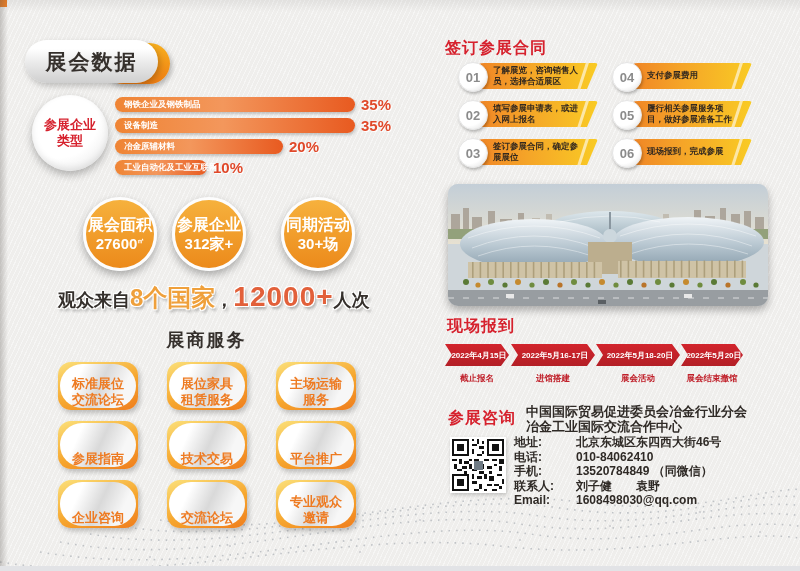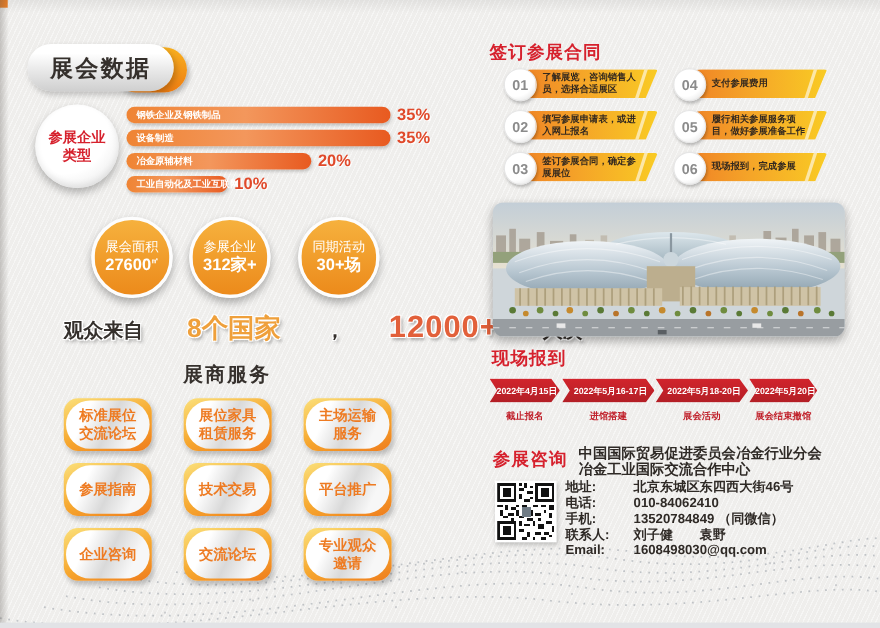--- a/index.html
+++ b/index.html
@@ -40,42 +40,42 @@
     display:flex;align-items:center;color:#fff;font-size:8.5px;font-weight:bold;
     padding-left:9px;box-sizing:border-box;white-space:nowrap;box-shadow:1px 2px 3px rgba(0,0,0,.2);}
   .bar-pct{margin-left:6px;font-size:15px;font-weight:900;color:#e0492a;
     text-shadow:1px 1px 0 #fff;}
 
   .stat-circle{width:68px;height:68px;border-radius:50%;
     background:linear-gradient(180deg,#f6b13d,#ec8a1b);
     border:3px solid #fdfdfd;box-shadow:0 4px 8px rgba(0,0,0,.3);
     display:flex;flex-direction:column;align-items:center;justify-content:center;
     color:#fff;text-align:center;line-height:1.15;}
-  .stat-circle .l1{font-size:12px;font-weight:400;}
+  .stat-circle .l1{font-size:16px;font-weight:700;}
   .stat-circle .l2{font-size:15px;font-weight:900;}
   .stat-circle sup{font-size:7px;font-weight:bold;}
-  .sc1{left:83px;top:197px;} .sc2{left:172px;top:197px;} .sc3{left:271px;top:197px;}
-
-  .audience{left:58px;top:281px;width:360px;display:flex;align-items:baseline;white-space:nowrap;gap:40px;}
+  .sc1{left:83px;top:197px;} .sc2{left:172px;top:197px;} .sc3{left:281px;top:197px;}
+
+  .audience{left:58px;top:281px;width:360px;display:flex;align-items:baseline;white-space:nowrap;}
   .outline{font-weight:900;
     text-shadow:-1px -1px 0 #fff,1px -1px 0 #fff,-1px 1px 0 #fff,1px 1px 0 #fff,2px 3px 3px rgba(0,0,0,.30);}
   .aud-dark{font-size:18px;color:#35302c;}
   .aud-gold{font-size:24px;color:#efa03b;}
   .aud-red{font-size:28px;color:#e2603a;letter-spacing:1px;}
 
   .services-title{left:58px;top:328px;width:297px;text-align:center;
     font-size:18px;font-weight:900;letter-spacing:2px;color:#35302c;}
   .services-grid{left:58px;top:362px;display:grid;
     grid-template-columns:repeat(3,80px);grid-auto-rows:48px;column-gap:29px;row-gap:11px;}
   .svc-card{border-radius:13px;padding:2px;
     background:linear-gradient(160deg,#fbe07a,#f6a62e 55%,#ef7d1d);
     box-shadow:2px 3px 5px rgba(0,0,0,.22);}
   .svc-inner{width:100%;height:100%;border-radius:22px;box-sizing:border-box;
     background:linear-gradient(115deg,#ffffff 25%,#d9d9d9 52%,#f7f7f7 78%);
-    display:flex;flex-direction:column;align-items:center;justify-content:center;
+    display:flex;flex-direction:column;align-items:center;justify-content:flex-end;
     color:#ee7b22;font-weight:900;font-size:13px;line-height:1.25;text-align:center;}
 
   
   .sec-title{color:#d6212d;font-weight:900;font-size:16px;letter-spacing:1px;}
   .flow-title{left:445px;top:38px;}
   .steps-col{width:140px;}
   .col-a{left:458px;top:62px;} .col-b{left:612px;top:62px;}
   .step{position:relative;height:28px;margin-bottom:10px;}
   .step-banner{position:absolute;left:13px;right:0;top:1px;bottom:1px;
     background:linear-gradient(90deg,#ef8126,#f5a528 45%,#f9cb24);

